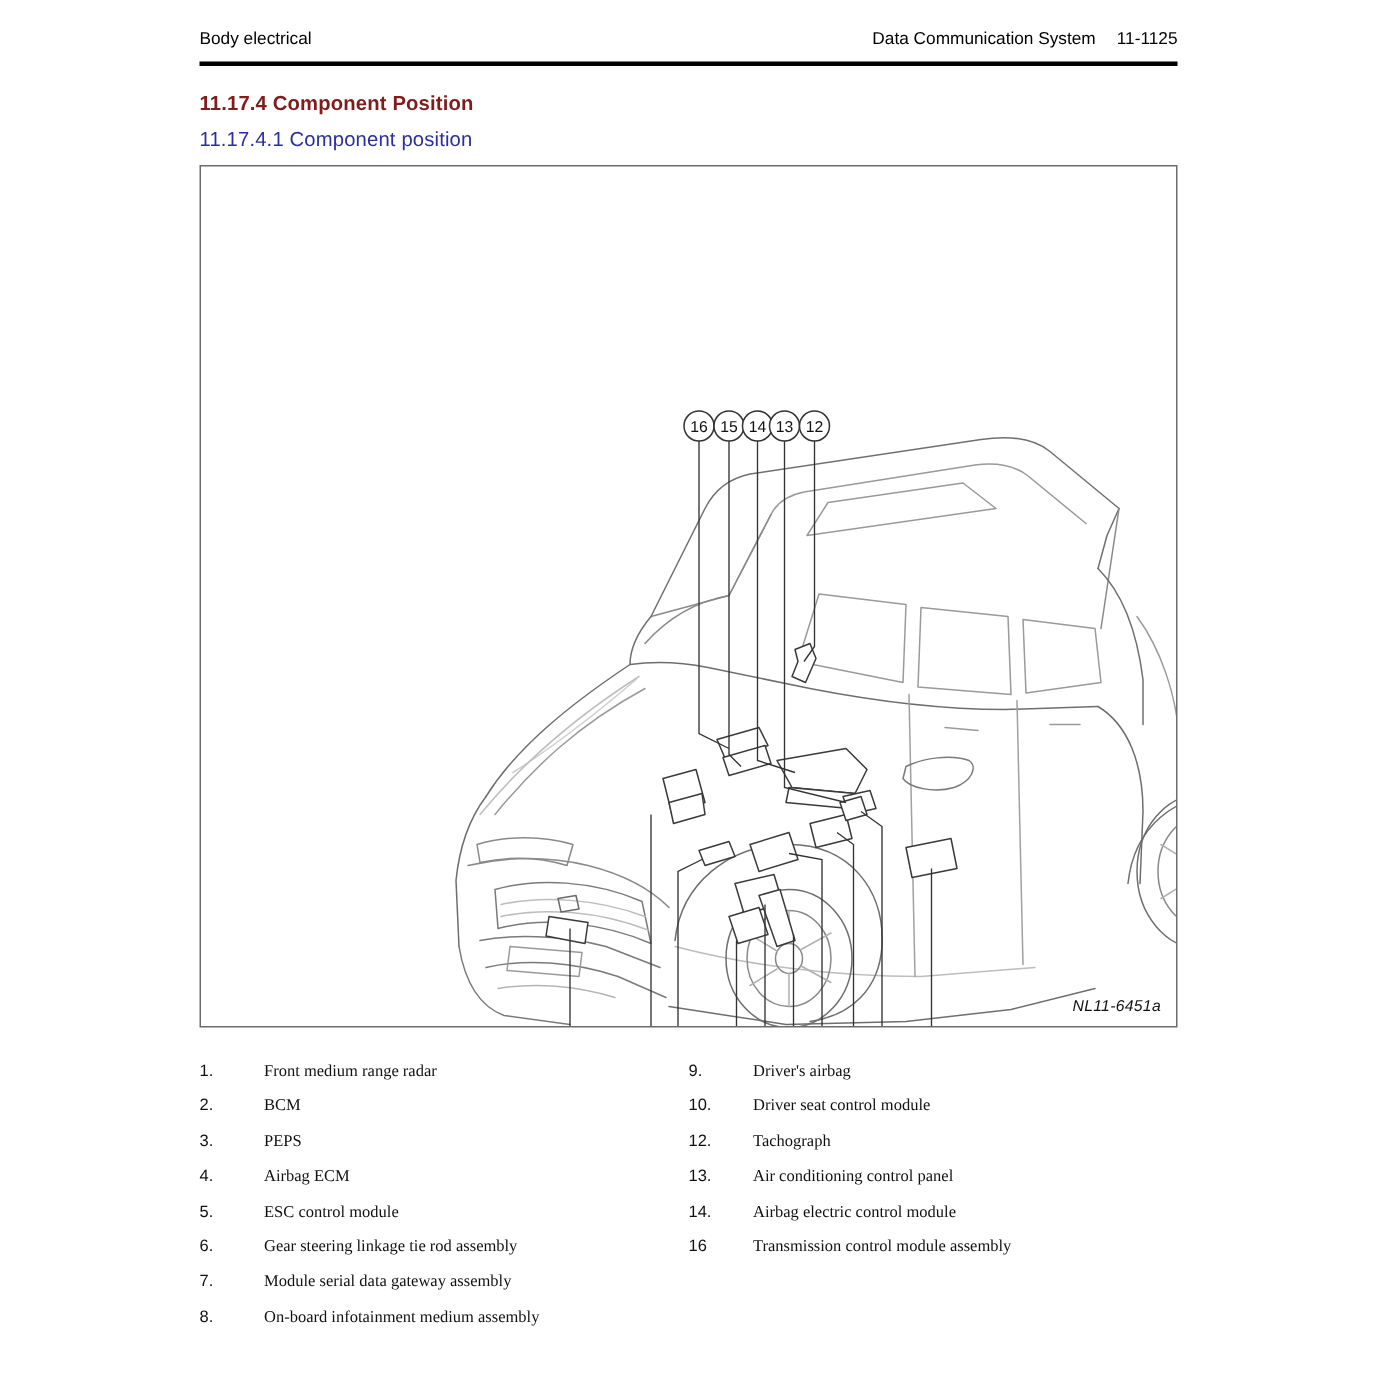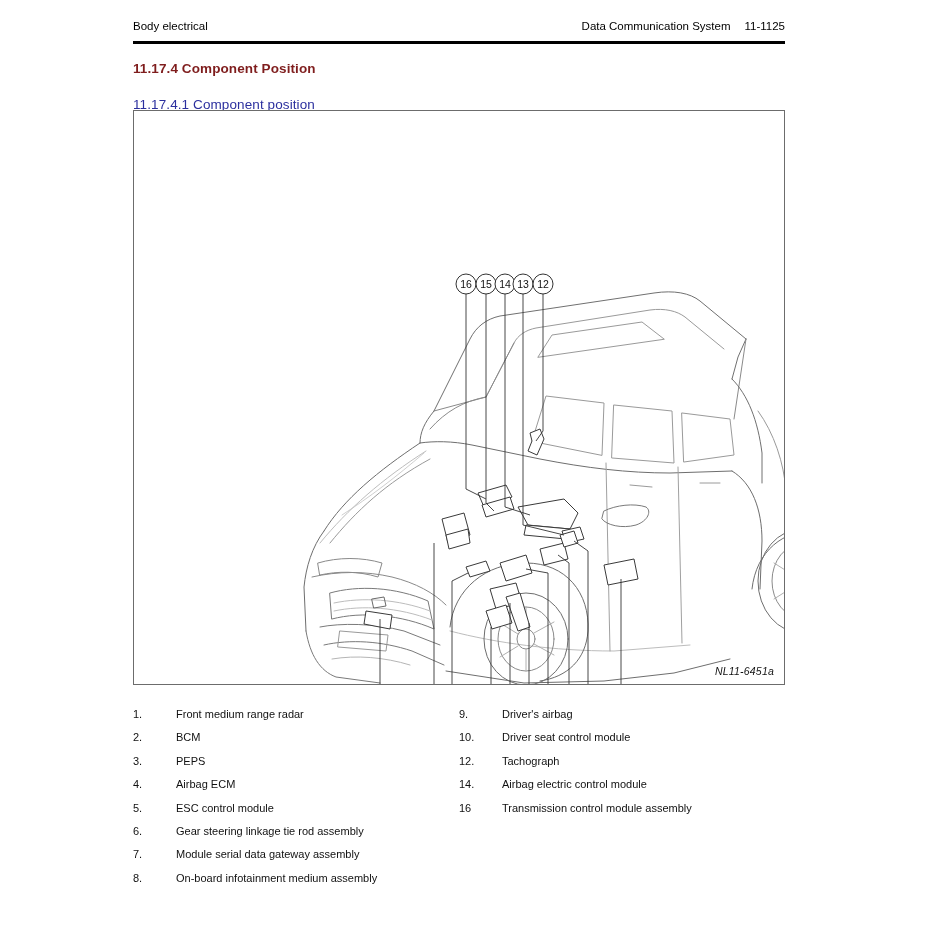--- a/index.html
+++ b/index.html
@@ -61,21 +61,20 @@
     font-weight: bold;
     letter-spacing: .1px;
   }
   .heading2 {
     position: absolute;
     left: 133px;
     top: 85px;
     font-size: 13.5px;
     color: #2b2f9e;
     letter-spacing: .1px;
-    margin-top: 12px;
   }
   
   .figure {
     position: absolute;
     left: 133px;
     top: 110px;
     width: 652px;
     height: 575px;
     border: 1px solid #6c6c6c;
     box-sizing: border-box;
@@ -116,20 +115,21 @@
     align-items: flex-start;
     height: 23.4px;
   }
   .part-num {
     width: 43px;
     flex: 0 0 43px;
     text-align: left;
   }
   .part-label {
     flex: 1 1 auto;
+    font-family: Liberation Serif, serif;
   }
 </style>
 </head>
 <body>
 
 <div class="page">
 
   <div class="header">
     <span class="header-left">Body electrical</span>
     <span class="header-right">
@@ -367,20 +367,24 @@
       </div>
       <div class="part-row">
         <span class="part-num">10.</span>
         <span class="part-label">Driver seat control module</span>
       </div>
       <div class="part-row">
         <span class="part-num">12.</span>
         <span class="part-label">Tachograph</span>
       </div>
       <div class="part-row">
+        <span class="part-num">13.</span>
+        <span class="part-label">Air conditioning control panel</span>
+      </div>
+      <div class="part-row">
         <span class="part-num">14.</span>
         <span class="part-label">Airbag electric control module</span>
       </div>
       <div class="part-row">
         <span class="part-num">16</span>
         <span class="part-label">Transmission control module assembly</span>
       </div>
     </div>
   </div>
 

